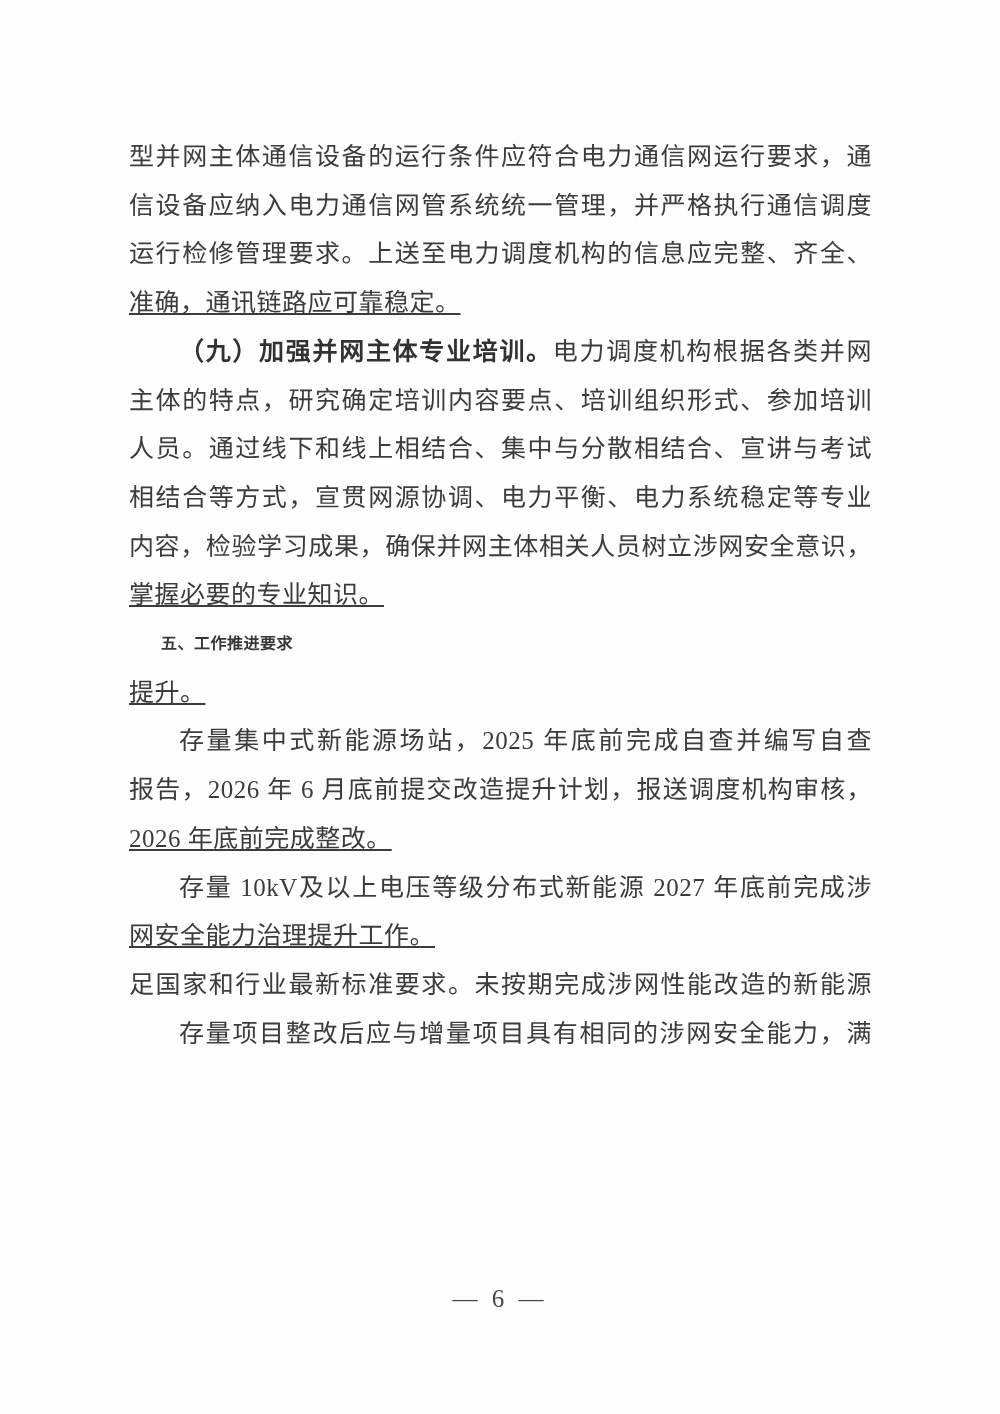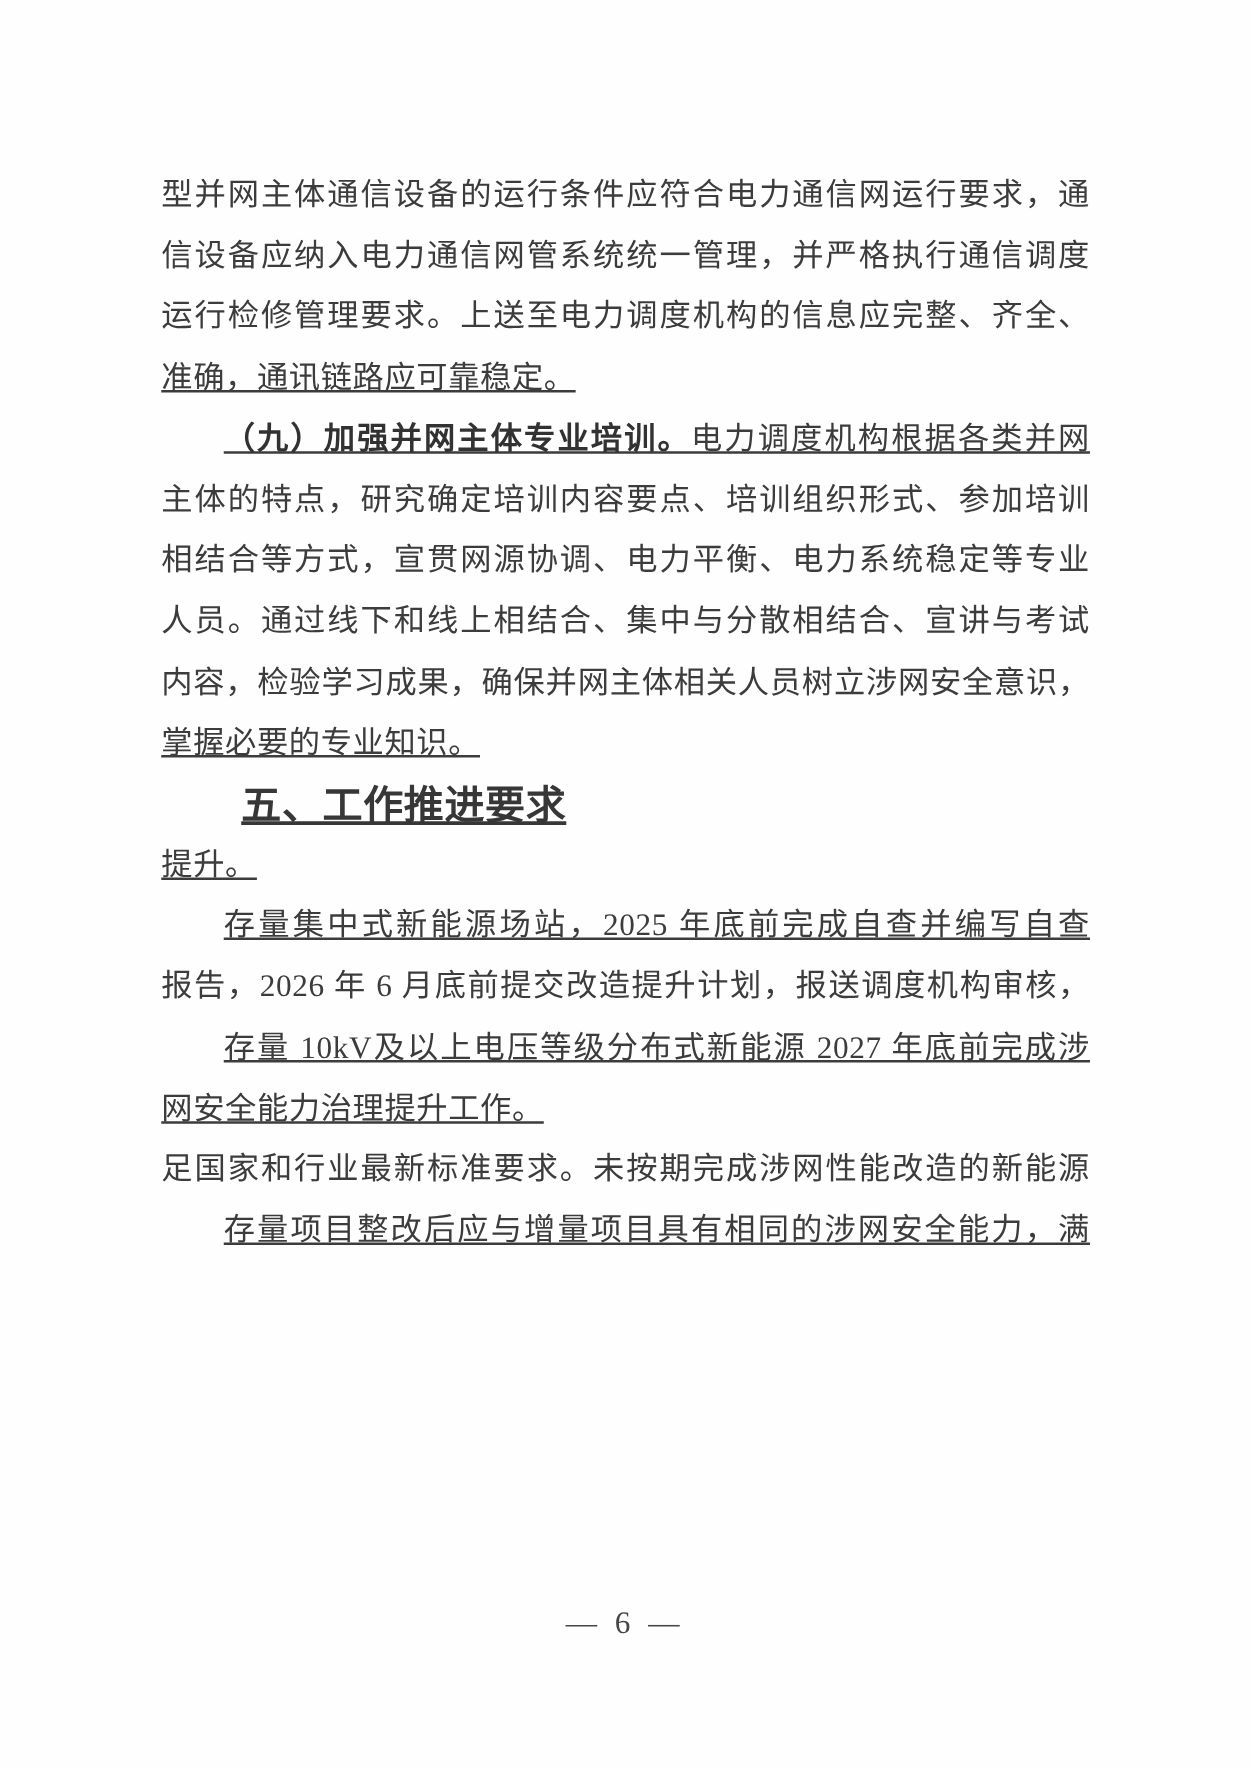--- a/index.html
+++ b/index.html
@@ -32,30 +32,29 @@
     text-align-last: justify;
     white-space: normal;
     letter-spacing: 0.5px;
   }
   .end {
     text-align-last: left;
     text-decoration: underline;
   }
   .ind {
     text-indent: 2em;
-    text-decoration: underline;
   }
   .lead {
     font-weight: 700;
     color: #323232;
   }
   .heading {
     font-family: "Liberation Sans", "DejaVu Sans", sans-serif;
     font-weight: 700;
-    font-size: 32px;
+    font-size: 16px;
     color: #373737;
     text-align: left;
     text-align-last: left;
   }
   .footer {
     position: absolute;
     left: 0;
     top: 1285px;
     width: 100%;
     text-align: center;
@@ -73,35 +72,36 @@
     <div class="para">
       <p class="line">型并网主体通信设备的运行条件应符合电力通信网运行要求，通</p>
       <p class="line">信设备应纳入电力通信网管系统统一管理，并严格执行通信调度</p>
       <p class="line">运行检修管理要求。上送至电力调度机构的信息应完整、齐全、</p>
       <p class="line end">准确，通讯链路应可靠稳定。</p>
     </div>
 
     <div class="para">
       <p class="line ind"><span class="lead">（九）加强并网主体专业培训。</span><span>电力调度机构根据各类并网</span></p>
       <p class="line">主体的特点，研究确定培训内容要点、培训组织形式、参加培训</p>
+      <p class="line">人员。通过线下和线上相结合、集中与分散相结合、宣讲与考试</p>
       <p class="line">相结合等方式，宣贯网源协调、电力平衡、电力系统稳定等专业</p>
-      <p class="line">人员。通过线下和线上相结合、集中与分散相结合、宣讲与考试</p>
       <p class="line">内容，检验学习成果，确保并网主体相关人员树立涉网安全意识，</p>
       <p class="line end">掌握必要的专业知识。</p>
     </div>
 
     <p class="line heading ind">五、工作推进要求</p>
 
     <div class="para">
       <p class="line end">提升。</p>
     </div>
 
     <div class="para">
       <p class="line ind">存量集中式新能源场站，2025 年底前完成自查并编写自查</p>
       <p class="line">报告，2026 年 6 月底前提交改造提升计划，报送调度机构审核，</p>
+      <p class="line end">2026 年底前完成整改。</p>
     </div>
 
     <div class="para">
       <p class="line ind">存量 10kV及以上电压等级分布式新能源 2027 年底前完成涉</p>
       <p class="line end">网安全能力治理提升工作。</p>
     </div>
 
 
     <div class="para">
       <p class="line">足国家和行业最新标准要求。未按期完成涉网性能改造的新能源</p>

